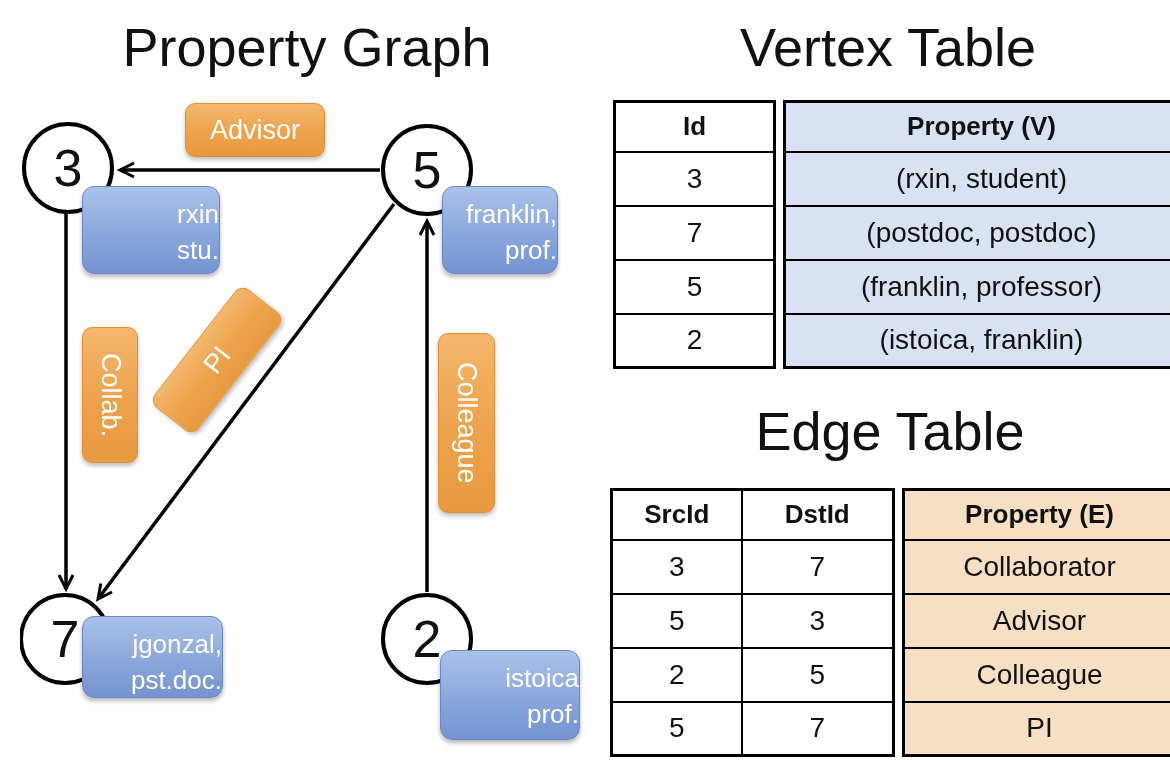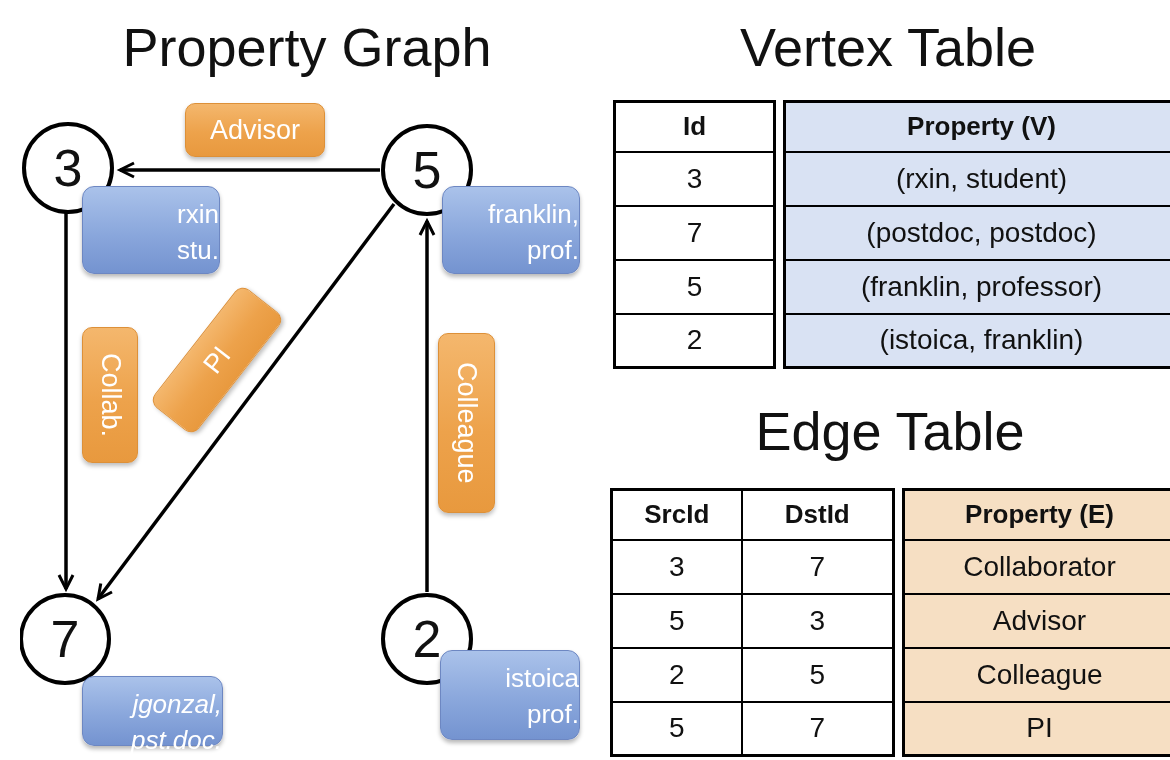--- a/index.html
+++ b/index.html
@@ -97,23 +97,23 @@
   <div class="node" style="left:-1px; top:593px;">7</div>
   <div class="node" style="left:361px; top:593px;">2</div>
 
   <div class="eprop" style="left:165px; top:103px; width:140px; height:54px;">Advisor</div>
   <div class="eprop vtext" style="left:62px; top:327px; width:56px; height:136px;">Collab.</div>
   <div class="eprop" style="left:122px; top:332px; width:150px; height:56px; transform:rotate(-52deg);">PI</div>
   <div class="eprop vtext" style="left:418px; top:333px; width:57px; height:180px;">Colleague</div>
 
   <div class="vprop" style="left:62px; top:186px; width:138px; height:88px;">rxin
 stu.</div>
-  <div class="vprop" style="left:422px; top:186px; width:138px; height:88px;">franklin,
+  <div class="vprop" style="left:422px; top:186px; width:116px; height:88px;">franklin,
 prof.</div>
-  <div class="vprop" style="left:62px; top:676px; width:141px; height:70px;font-style:italic;">jgonzal,
+  <div class="vprop" style="left:62px; top:616px; width:141px; height:82px;">jgonzal,
 pst.doc.</div>
   <div class="vprop" style="left:420px; top:650px; width:140px; height:90px;">istoica
 prof.</div>
 
   <div class="title" style="left:868px; top:16px;">Vertex Table</div>
 
   <div class="tbl-group" style="left:593px; top:100px;">
     <table>
       <tbody>
           <tr class="hdr">

